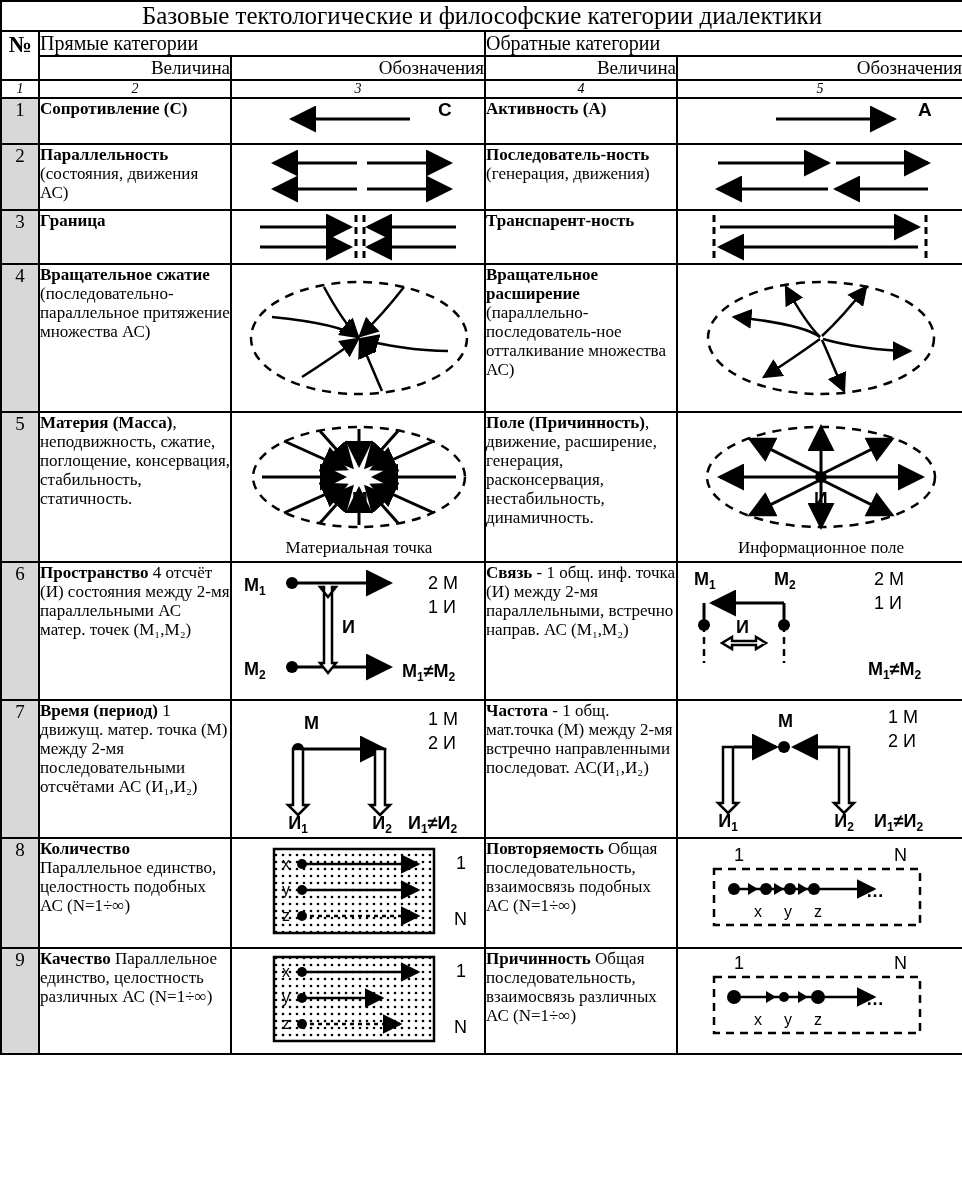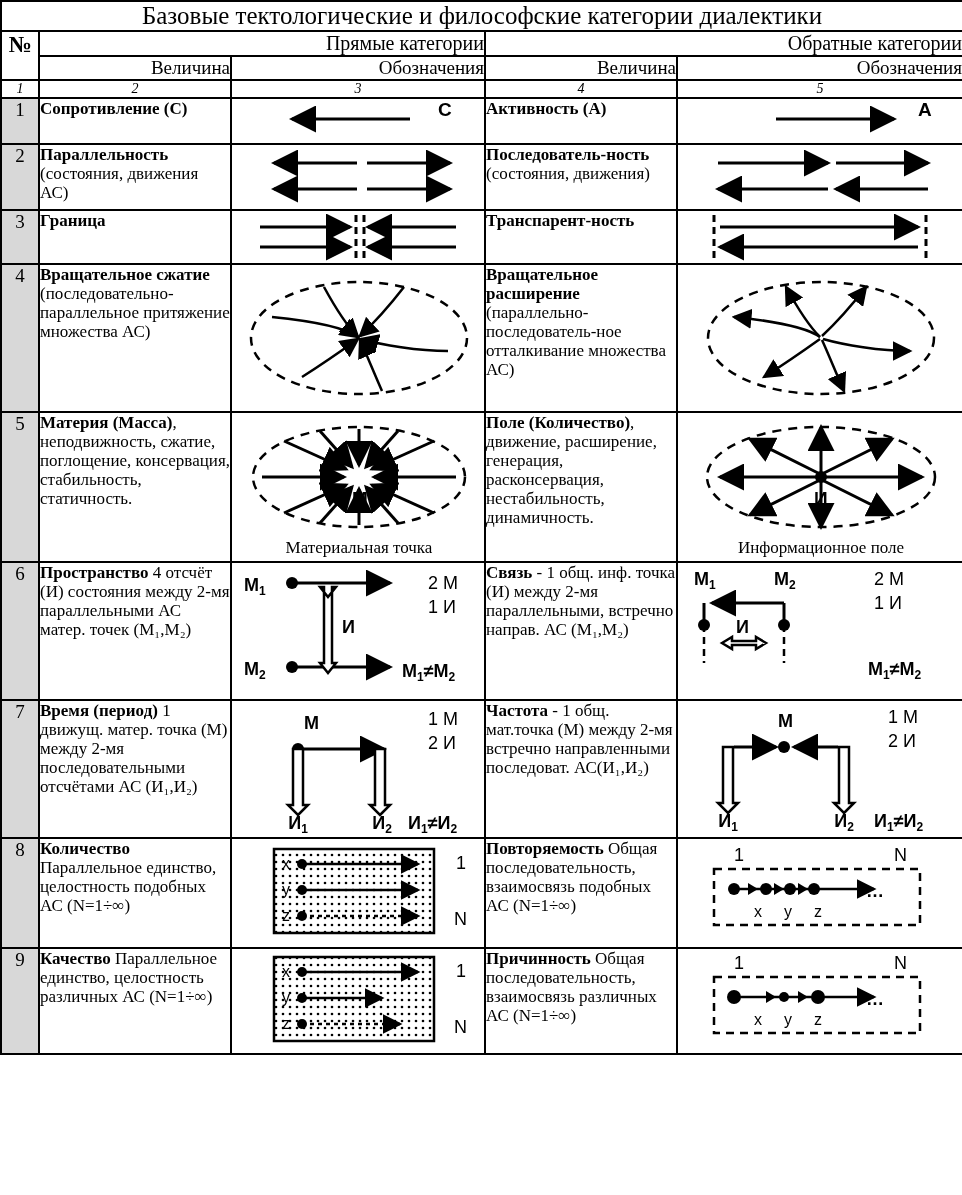--- a/index.html
+++ b/index.html
@@ -1,21 +1,21 @@
 <!DOCTYPE html>
 <html><head>
 <meta charset="utf-8">
 <style>
   html,body{margin:0;padding:0;background:#fff;}
   body{font-family:"Liberation Serif", serif; color:#000;}
   #page{width:962px;height:1055px;position:relative;box-sizing:border-box;}
   table.main{border-collapse:collapse;width:962px;table-layout:fixed;}
   table.main td, table.main th{border:2px solid #000;vertical-align:top;padding:0;}
   .title{font-size:25px;font-weight:normal;text-align:center;padding:3px 0 4px 0;font-family:"Liberation Serif",serif;}
-  .grouphdr{font-size:20px;text-align:right;padding:5px 0;}
+  .grouphdr{font-size:20px;text-align:left;padding:5px 0;}
   .colhdr{font-size:19px;text-align:right;padding:4px 0;}
   .numhdr{font-size:23px;font-weight:bold;text-align:center;vertical-align:middle;}
   .numrow td{font-style:italic;font-size:14px;text-align:center;padding:1px 0;}
   .rownum{font-size:19px;text-align:center;vertical-align:middle;background:#d8d8d8;}
   .txt{font-size:17px;line-height:1.12;padding:3px 4px 3px 6px;}
   .txt b{font-weight:bold;}
   .gfx{position:relative;padding:0;}
   .gfx svg{display:block;}
 </style>
 </head>
@@ -93,21 +93,21 @@
     </td>
     <td class="gfx">
       <svg width="254" height="64" viewBox="0 0 254 64">
         <line x1="125" y1="18" x2="42" y2="18" stroke="#000" stroke-width="3" marker-end="url(#ah)"></line>
         <line x1="135" y1="18" x2="218" y2="18" stroke="#000" stroke-width="3" marker-end="url(#ah)"></line>
         <line x1="125" y1="44" x2="42" y2="44" stroke="#000" stroke-width="3" marker-end="url(#ah)"></line>
         <line x1="135" y1="44" x2="218" y2="44" stroke="#000" stroke-width="3" marker-end="url(#ah)"></line>
       </svg>
     </td>
     <td class="txt">
-      <b>Последователь-ность</b><span> (состояния, движения)</span>
+      <b>Последователь-ность</b><span> (генерация, движения)</span>
     </td>
     <td class="gfx">
       <svg width="286" height="64" viewBox="0 0 286 64">
         <line x1="40" y1="18" x2="150" y2="18" stroke="#000" stroke-width="3" marker-end="url(#ah)"></line>
         <line x1="158" y1="18" x2="250" y2="18" stroke="#000" stroke-width="3" marker-end="url(#ah)"></line>
         <line x1="150" y1="44" x2="40" y2="44" stroke="#000" stroke-width="3" marker-end="url(#ah)"></line>
         <line x1="250" y1="44" x2="158" y2="44" stroke="#000" stroke-width="3" marker-end="url(#ah)"></line>
       </svg>
     </td>
   </tr>
@@ -192,21 +192,21 @@
           <line x1="88" y1="18" x2="120" y2="54"></line>
           <line x1="166" y1="18" x2="134" y2="54"></line>
           <line x1="88" y1="110" x2="120" y2="74"></line>
           <line x1="166" y1="110" x2="134" y2="74"></line>
         </g>
         <text x="120" y="92" font-family="Liberation Sans, sans-serif" font-size="19" font-weight="bold">М</text>
         <text x="127" y="140" text-anchor="middle" font-family="Liberation Serif, serif" font-size="17">Материальная точка</text>
       </svg>
     </td>
     <td class="txt">
-      <b>Поле (Количество)</b><span>, движение, расширение, генерация, расконсервация, нестабильность, динамичность.</span>
+      <b>Поле (Причинность)</b><span>, движение, расширение, генерация, расконсервация, нестабильность, динамичность.</span>
     </td>
     <td class="gfx">
       <svg width="286" height="148" viewBox="0 0 286 148">
         <ellipse cx="143" cy="64" rx="114" ry="50" fill="none" stroke="#000" stroke-width="2.5" stroke-dasharray="9,7"></ellipse>
         <g stroke="#000" stroke-width="3" marker-end="url(#ah)">
           <line x1="143" y1="64" x2="42" y2="64"></line>
           <line x1="143" y1="64" x2="244" y2="64"></line>
           <line x1="143" y1="60" x2="143" y2="14"></line>
           <line x1="143" y1="68" x2="143" y2="114"></line>
           <line x1="140" y1="60" x2="72" y2="26"></line>

